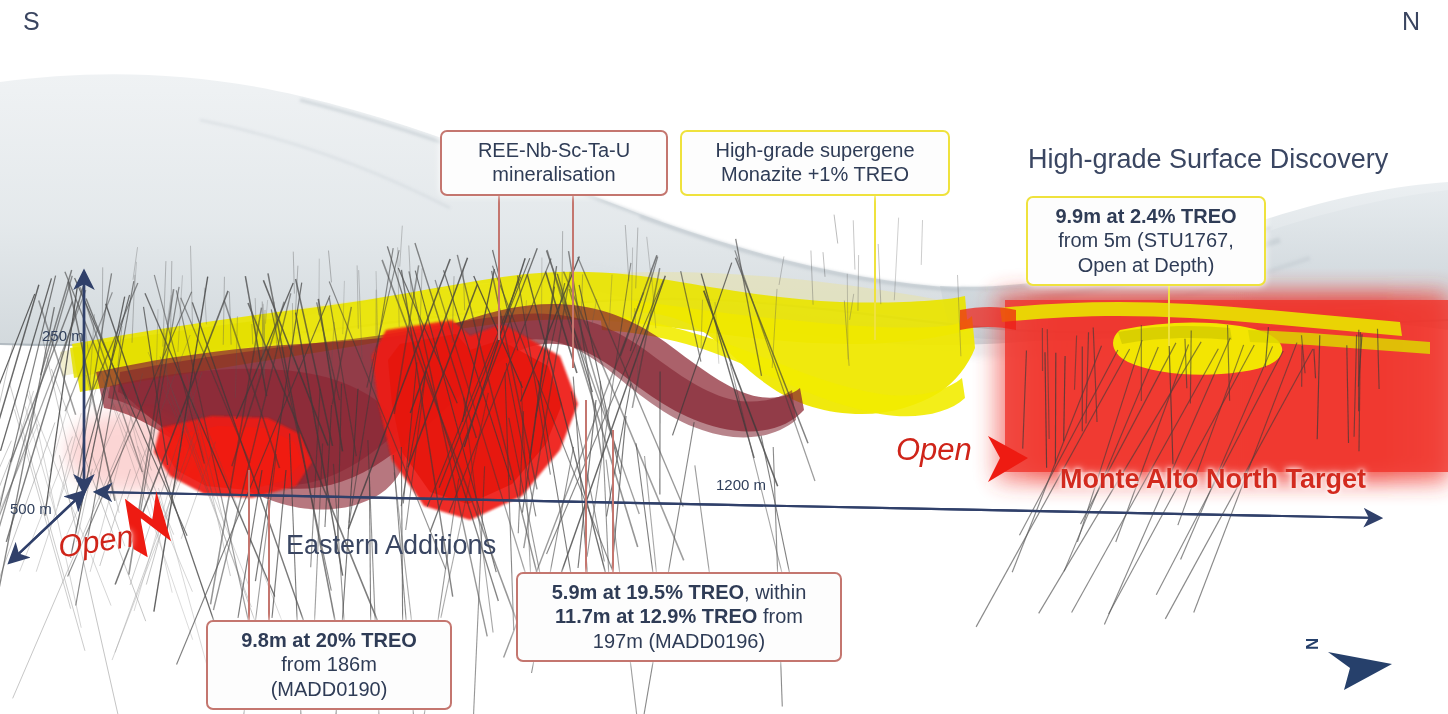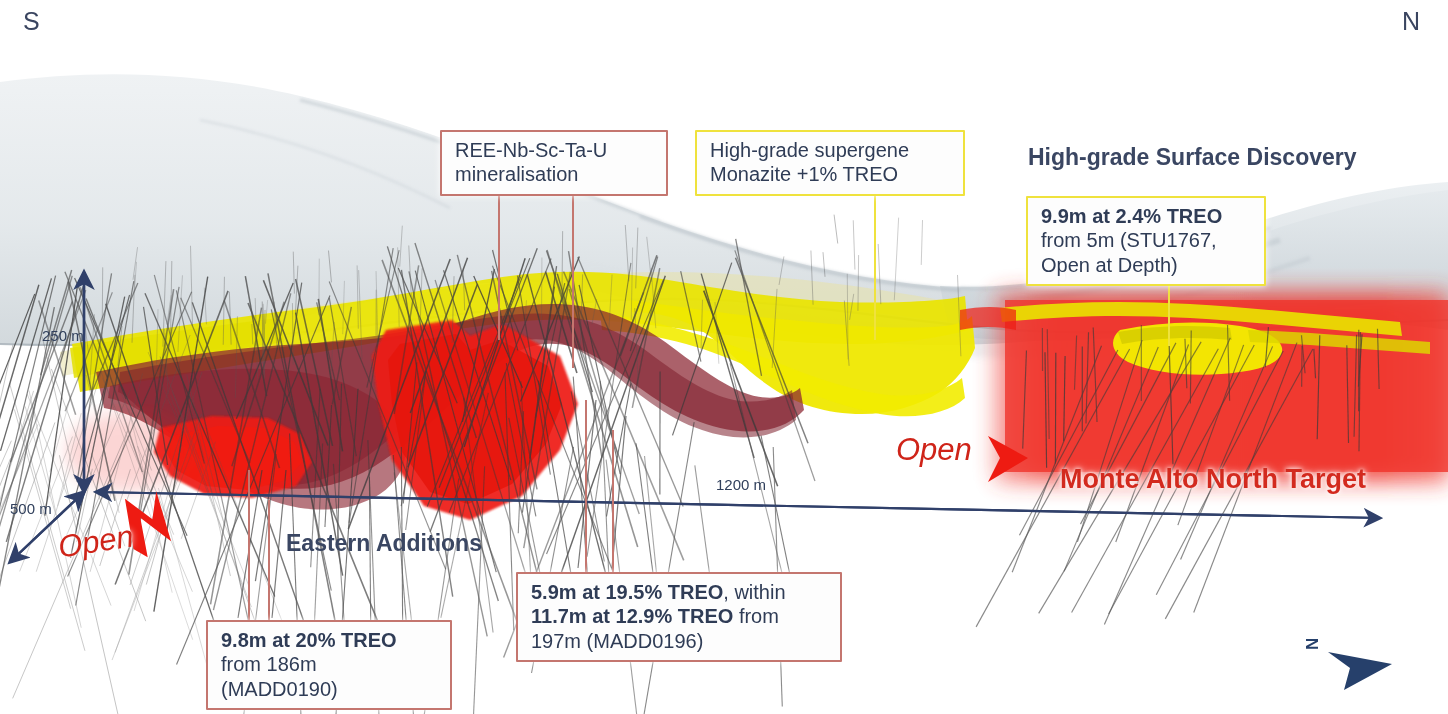--- a/index.html
+++ b/index.html
@@ -28,45 +28,45 @@
     color:#3a4560;
   }
   
   .axis-txt{
     font-size:15px;
     color:#31405c;
     font-weight:400;
   }
   
   .heading{
-    font-size:23px;
+    font-size:27px;
     color:#3a4662;
-    font-weight:700;
+    font-weight:400;
   }
   .heading-red{
     font-size:27px;
     color:#d32a1e;
     font-weight:700;
     text-shadow:0 0 9px rgba(255,255,255,.95),0 0 4px rgba(255,255,255,1);
   }
   .open-word{
     font-size:31px;
     color:#cf2419;
     font-weight:400;
     font-style:italic;
     text-shadow:0 0 7px #fff,0 0 3px #fff;
   }
   
   .callout{
     position:absolute;
     background:#fdfdfd;
     border:2px solid #c4766f;
-    border-radius:1px;
+    border-radius:7px;
     padding:6px 13px 7px 13px;
-    text-align:left;
+    text-align:center;
     color:#2f3c56;
     font-size:20px;
     line-height:1.22;
     box-shadow:0 0 7px rgba(255,255,255,.9);
   }
   .callout.yellow{border-color:#efe23d;}
   .callout b{font-weight:700;}
   .leader{
     position:absolute;
     background:#c4766f;
@@ -637,21 +637,21 @@
   <div class="lbl open-word" style="left:896px;top:432px;">Open</div>
 
   <div class="leader" style="left:572px;top:190px;height:178px;"></div>
   <div class="leader" style="left:498px;top:190px;height:150px;"></div>
   <div class="callout" style="left:440px;top:130px;width:198px;">
     <div>REE-Nb-Sc-Ta-U</div>
     <div>mineralisation</div>
   </div>
 
   <div class="leader yellow" style="left:874px;top:190px;height:150px;"></div>
-  <div class="callout yellow" style="left:680px;top:130px;width:240px;margin-left:15px;">
+  <div class="callout yellow" style="left:680px;top:130px;width:240px;">
     <div>High-grade supergene</div>
     <div>Monazite +1% TREO</div>
   </div>
 
   <div class="leader yellow" style="left:1168px;top:278px;height:68px;"></div>
   <div class="callout yellow" style="left:1026px;top:196px;width:210px;">
     <div style="font-weight:700;">9.9m at 2.4% TREO</div>
     <div>from 5m (STU1767,</div>
     <div>Open at Depth)</div>
   </div>

